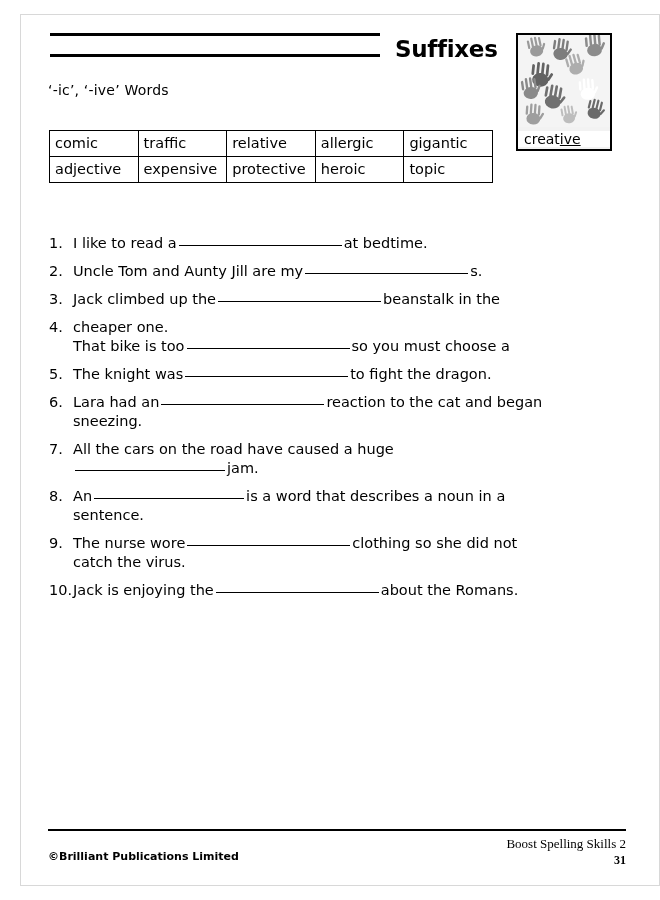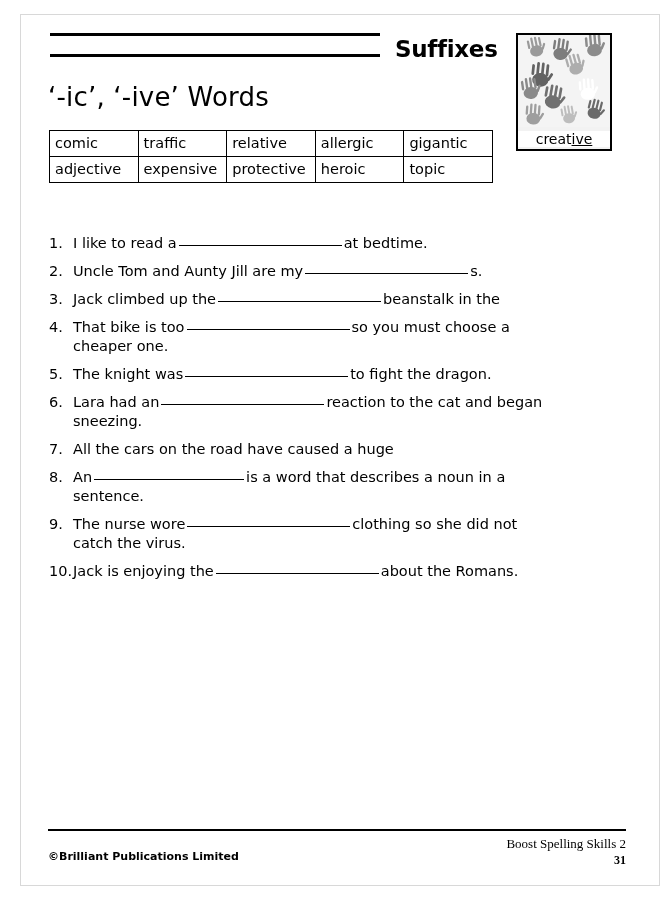--- a/index.html
+++ b/index.html
@@ -55,21 +55,21 @@
     font-size: 23px;
     font-weight: bold;
     letter-spacing: -0.3px;
     font-family: "DejaVu Sans", sans-serif;
   }
 
   .worksheet-title {
     position: absolute;
     left: 36px;
     top: 82px;
-    font-size: 26px;
+    font-size: 14px;
     letter-spacing: 0.2px;
     font-family: "DejaVu Sans", sans-serif;
   }
 
   
   .illustration {
     position: absolute;
     left: 504px;
     top: 33px;
     width: 96px;
@@ -85,24 +85,25 @@
     width: 100%;
     height: 92px;
     overflow: hidden;
     background: #f4f4f4;
   }
   .illustration .label {
     position: absolute;
     left: 0;
     bottom: 2px;
     width: 100%;
-    text-align: center;
+    text-align: left;
     font-size: 14px;
     background: #ffffff;
     font-family: "DejaVu Sans", sans-serif;
+    padding-left: 6px;
   }
   .illustration .label .suffix-underline {
     text-decoration: underline;
   }
 
   
   .word-bank {
     position: absolute;
     left: 37px;
     top: 130px;
@@ -351,22 +352,22 @@
     <div class="q-item">
       <span class="q-num">3.</span>
       <span class="q-body">
         <span class="q-line"><span>Jack climbed up the</span><span class="blank blank-lg"></span><span>beanstalk in the</span></span>
       </span>
     </div>
 
     <div class="q-item">
       <span class="q-num">4.</span>
       <span class="q-body">
+        <span class="q-line">cheaper one.</span>
         <span class="q-line"><span>That bike is too</span><span class="blank blank-lg"></span><span>so you must choose a</span></span>
-        <span class="q-line">cheaper one.</span>
       </span>
     </div>
 
     <div class="q-item">
       <span class="q-num">5.</span>
       <span class="q-body">
         <span class="q-line"><span>The knight was</span><span class="blank blank-lg"></span><span>to fight the dragon.</span></span>
       </span>
     </div>
 
@@ -375,20 +376,21 @@
       <span class="q-body">
         <span class="q-line"><span>Lara had an</span><span class="blank blank-lg"></span><span>reaction to the cat and began</span></span>
         <span class="q-line">sneezing.</span>
       </span>
     </div>
 
     <div class="q-item">
       <span class="q-num">7.</span>
       <span class="q-body">
         <span class="q-line">All the cars on the road have caused a huge</span>
+        <span class="q-line"><span class="blank blank-md"></span><span>jam.</span></span>
       </span>
     </div>
 
     <div class="q-item">
       <span class="q-num">8.</span>
       <span class="q-body">
         <span class="q-line"><span>An</span><span class="blank blank-md"></span><span>is a word that describes a noun in a</span></span>
         <span class="q-line">sentence.</span>
       </span>
     </div>

